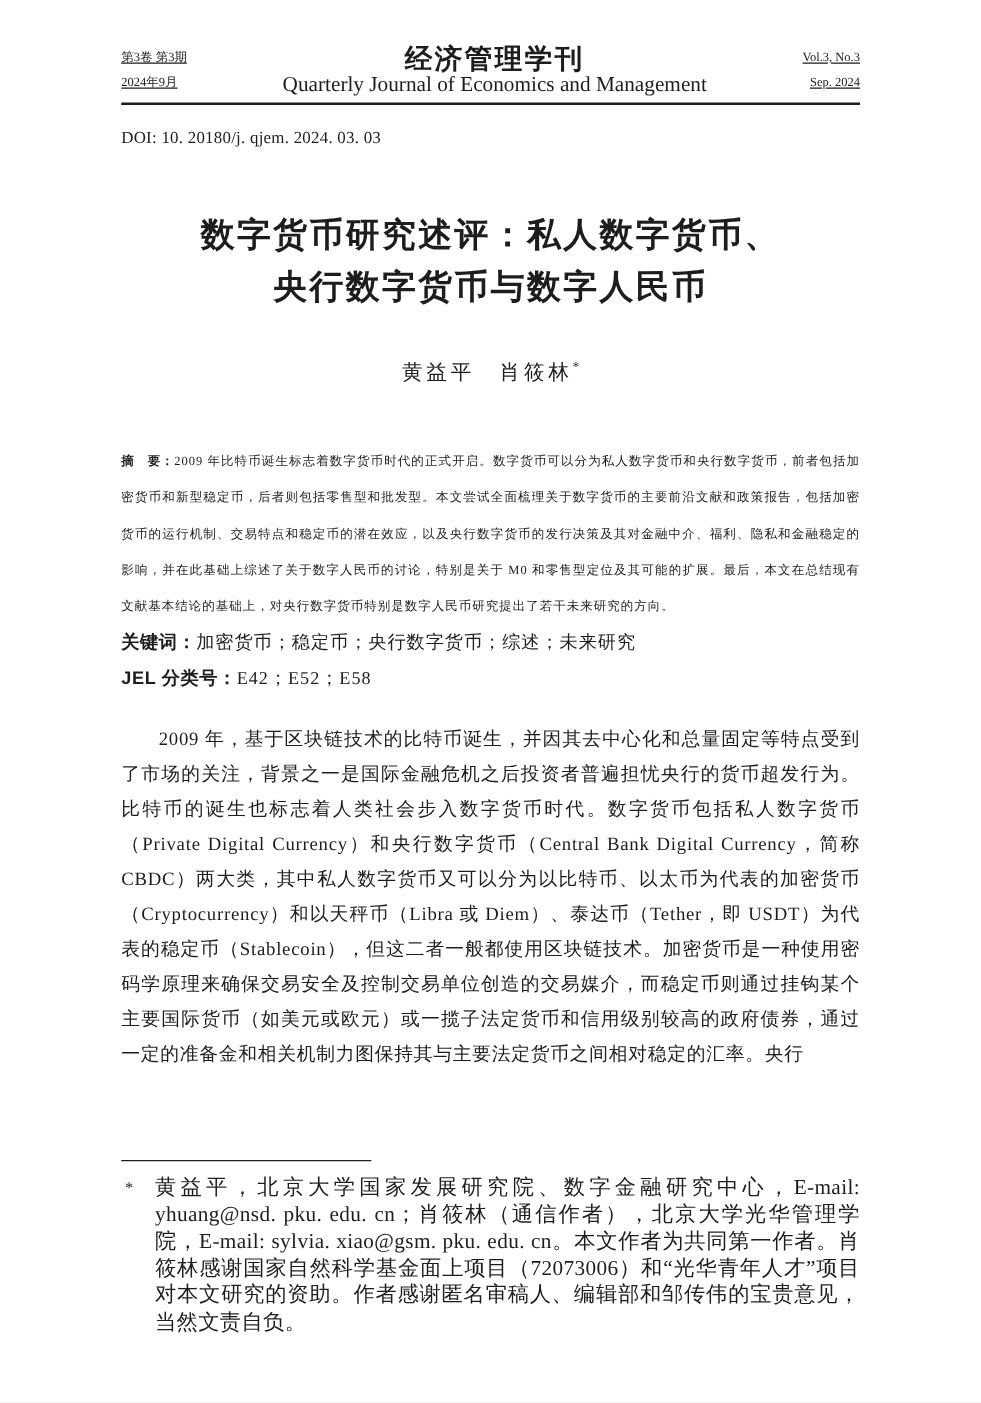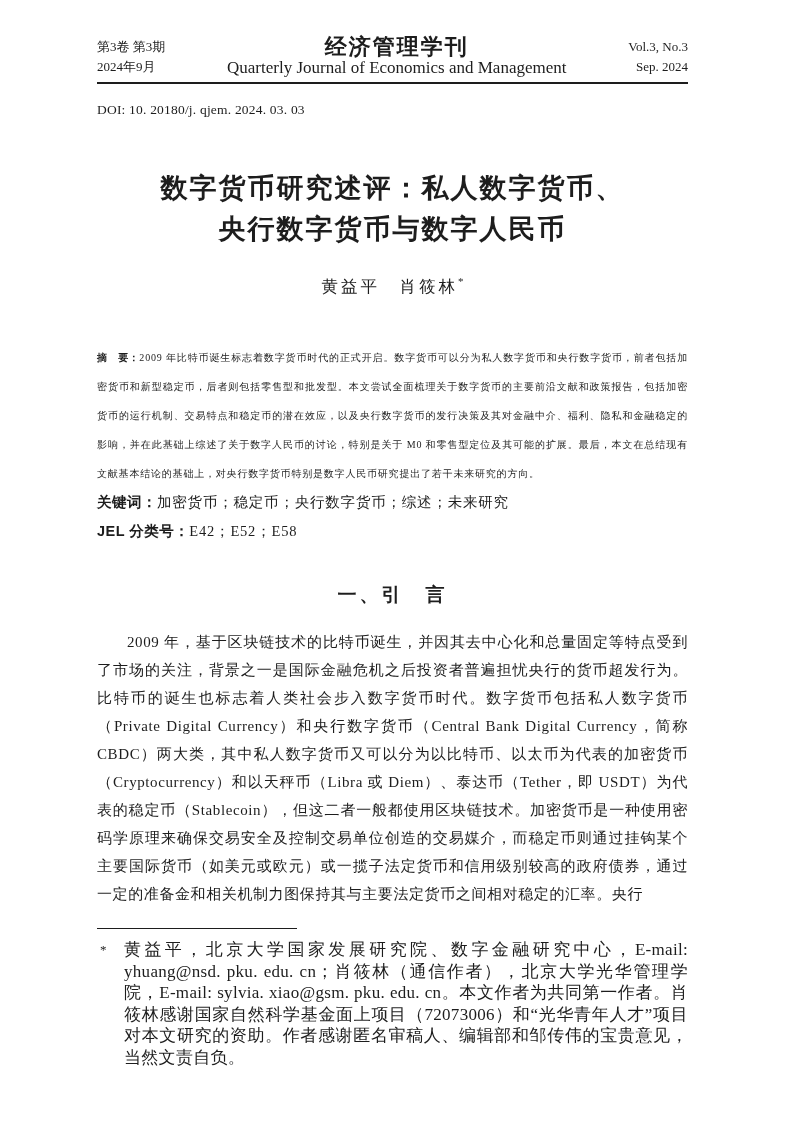--- a/index.html
+++ b/index.html
@@ -18,23 +18,24 @@
 
   
   .hdr {
     display: flex;
     justify-content: space-between;
     align-items: flex-end;
     border-bottom: 2px solid #1d1d1d;
     padding-bottom: 5px;
   }
   .hdr-left, .hdr-right {
-    font-size: 13px;
+    font-size: 10px;
     line-height: 20px;
     white-space: nowrap;
+    text-decoration: underline;
   }
   .hdr-left { text-align: left; }
   .hdr-right { text-align: right; }
   .hdr-center { text-align: center; flex: 1; }
   .journal-cn {
     font-size: 22px;
     font-weight: bold;
     letter-spacing: 2px;
     line-height: 22px;
   }
@@ -52,21 +53,21 @@
   .title {
     margin-top: 50px;
     text-align: center;
     font-size: 27px;
     font-weight: bold;
     line-height: 41px;
     letter-spacing: 2px;
     font-family: "Liberation Serif", "DejaVu Serif", serif;
   }
   .authors {
-    margin-top: 19px;
+    margin-top: 32px;
     text-align: center;
     font-size: 16.5px;
     letter-spacing: 3px;
     line-height: 24px;
   }
   .authors sup {
     font-size: 11px;
     letter-spacing: 0;
     vertical-align: super;
   }
@@ -179,21 +180,20 @@
 
   <p class="meta-line">
     <span class="label">关键词：</span><span>加密货币；稳定币；央行数字货币；综述；未来研究</span>
   </p>
 
 
   <p class="meta-line">
     <span class="label">JEL 分类号：</span><span>E42；E52；E58</span>
   </p>
 
-  <h2 class="sec-heading">一、引　言</h2>
 
   <p class="body-para">2009 年，基于区块链技术的比特币诞生，并因其去中心化和总量固定等特点受到了市场的关注，背景之一是国际金融危机之后投资者普遍担忧央行的货币超发行为。比特币的诞生也标志着人类社会步入数字货币时代。数字货币包括私人数字货币（Private Digital Currency）和央行数字货币（Central Bank Digital Currency，简称 CBDC）两大类，其中私人数字货币又可以分为以比特币、以太币为代表的加密货币（Cryptocurrency）和以天秤币（Libra 或 Diem）、泰达币（Tether，即 USDT）为代表的稳定币（Stablecoin），但这二者一般都使用区块链技术。加密货币是一种使用密码学原理来确保交易安全及控制交易单位创造的交易媒介，而稳定币则通过挂钩某个主要国际货币（如美元或欧元）或一揽子法定货币和信用级别较高的政府债券，通过一定的准备金和相关机制力图保持其与主要法定货币之间相对稳定的汇率。央行</p>
 
   <div class="footnote">
     <div class="fn-rule"></div>
     <div class="fn-row">
       <span class="fn-mark">*</span>
       <p class="fn-text">黄益平，北京大学国家发展研究院、数字金融研究中心，E-mail: yhuang@nsd. pku. edu. cn；肖筱林（通信作者），北京大学光华管理学院，E-mail: sylvia. xiao@gsm. pku. edu. cn。本文作者为共同第一作者。肖筱林感谢国家自然科学基金面上项目（72073006）和“光华青年人才”项目对本文研究的资助。作者感谢匿名审稿人、编辑部和邹传伟的宝贵意见，当然文责自负。</p>
     </div>
   </div>

